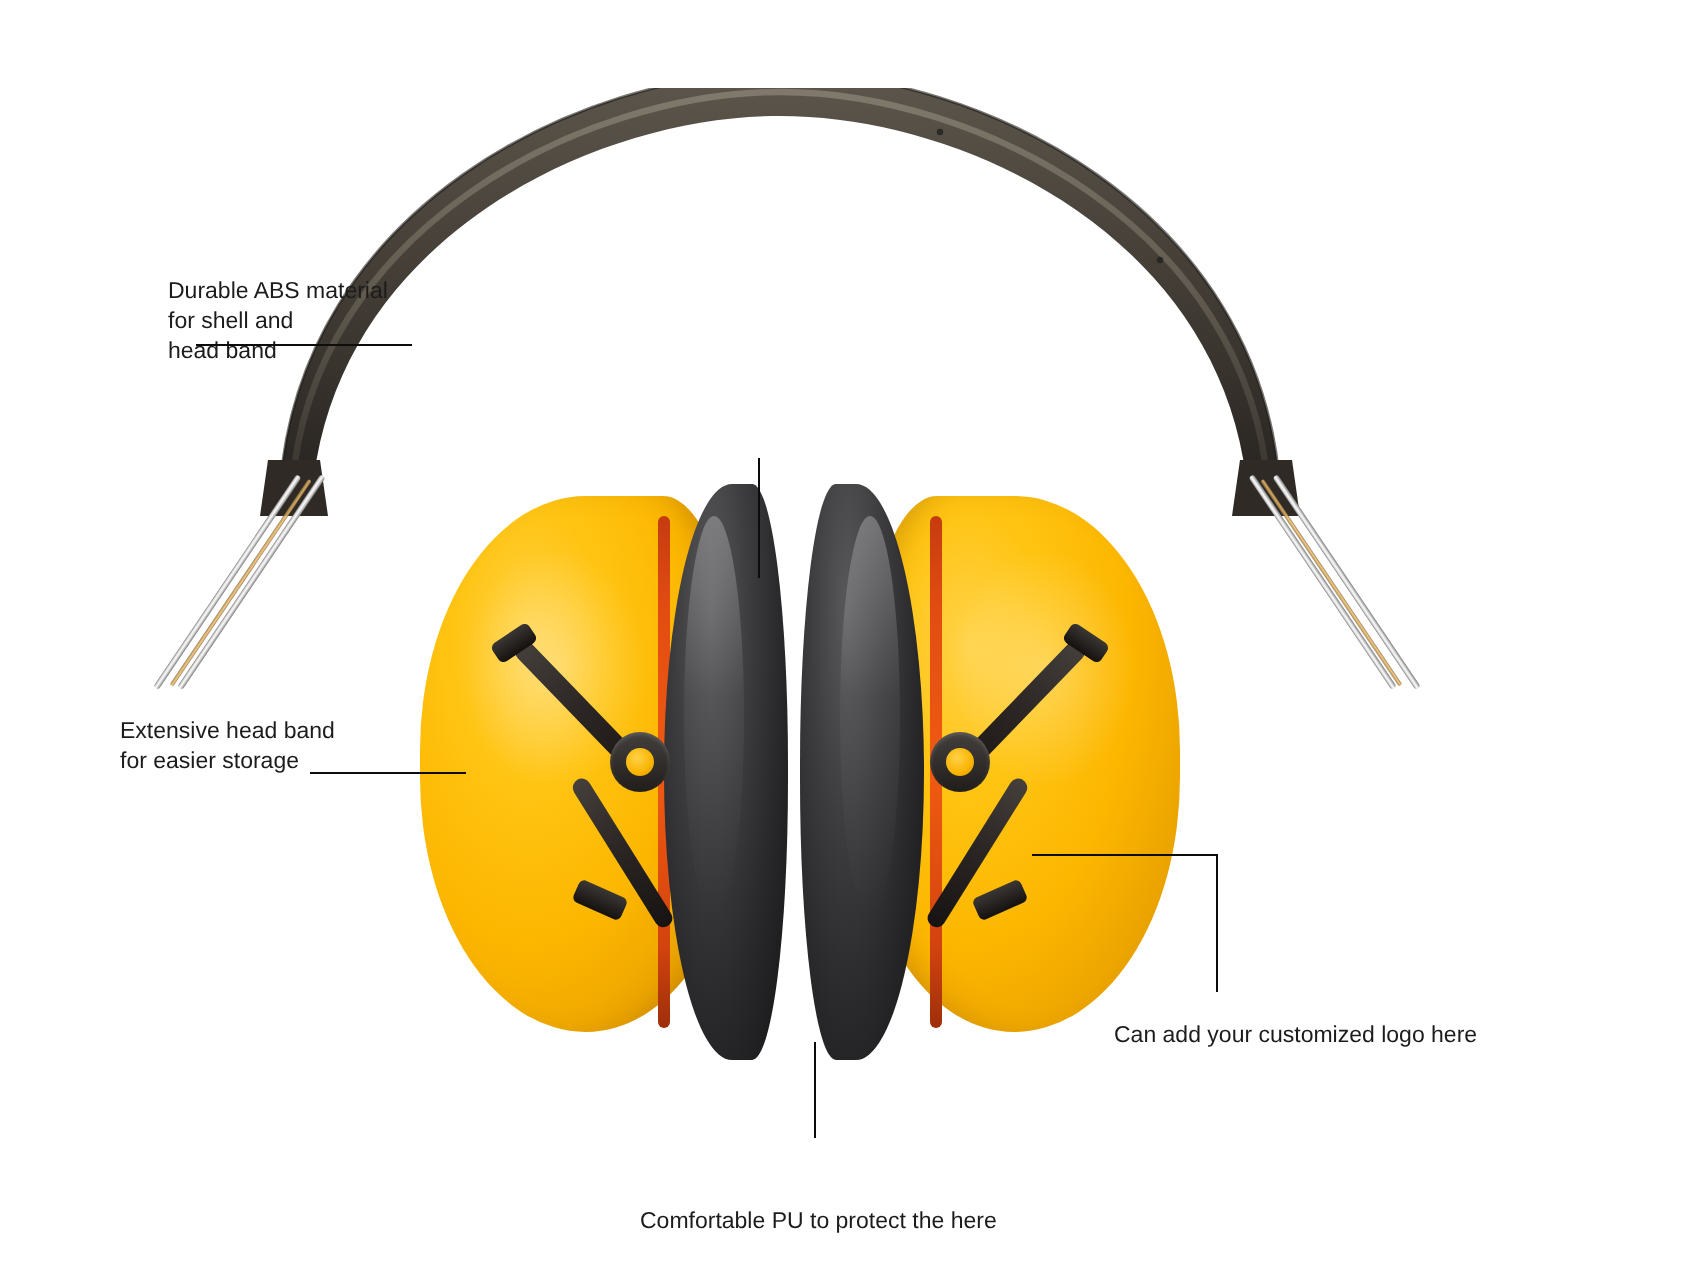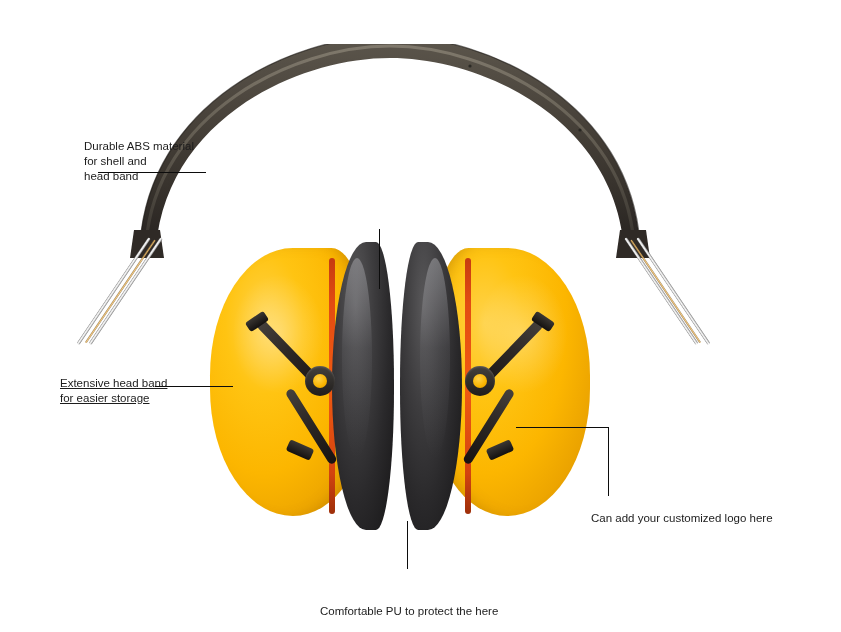--- a/index.html
+++ b/index.html
@@ -268,24 +268,24 @@
 
   </div>
 
   <div class="callout" style="left:84px; top:111px; width:180px;margin-top:28px;">Durable ABS material
 for shell and
 head band</div>
   <div class="leader leader-h" style="left:98px; top:172px; width:108px;"></div>
 
   <div class="leader leader-v" style="left:379px; top:229px; height:60px;"></div>
 
-  <div class="callout" style="left:60px; top:376px; width:180px;text-decoration:underline;">Extensive head band
+  <div class="callout" style="left:60px; top:359px; width:180px;">Extensive head band
 for easier storage</div>
   <div class="leader leader-h" style="left:155px; top:386px; width:78px;"></div>
 
-  <div class="callout" style="left:557px; top:511px; width:240px;margin-left:34px;">Can add your customized logo here</div>
+  <div class="callout" style="left:557px; top:511px; width:240px;">Can add your customized logo here</div>
   <div class="leader leader-h" style="left:516px; top:427px; width:93px;"></div>
   <div class="leader leader-v" style="left:608px; top:427px; height:69px;"></div>
 
   <div class="callout" style="left:320px; top:604px; width:240px;">Comfortable PU to protect the here</div>
   <div class="leader leader-v" style="left:407px; top:521px; height:48px;"></div>
 
 </div>
 
 </body></html>

